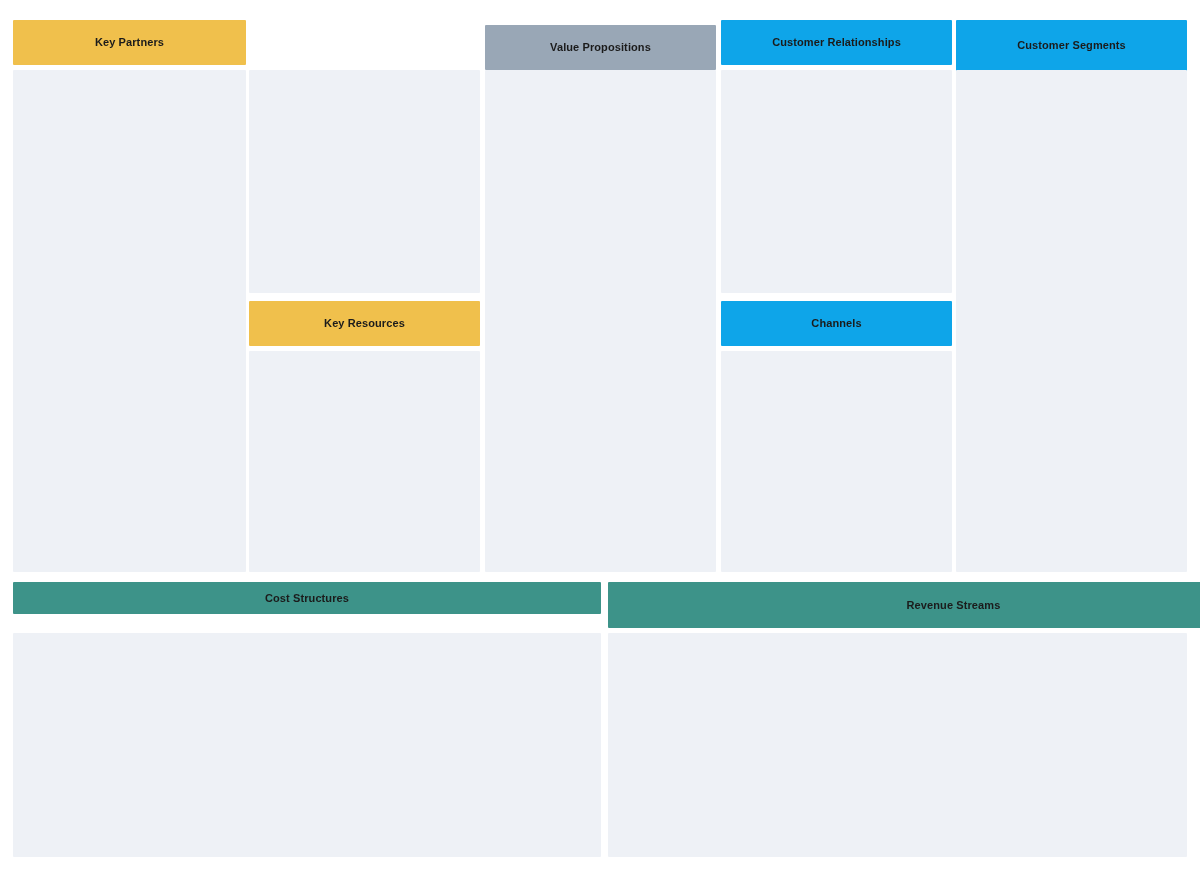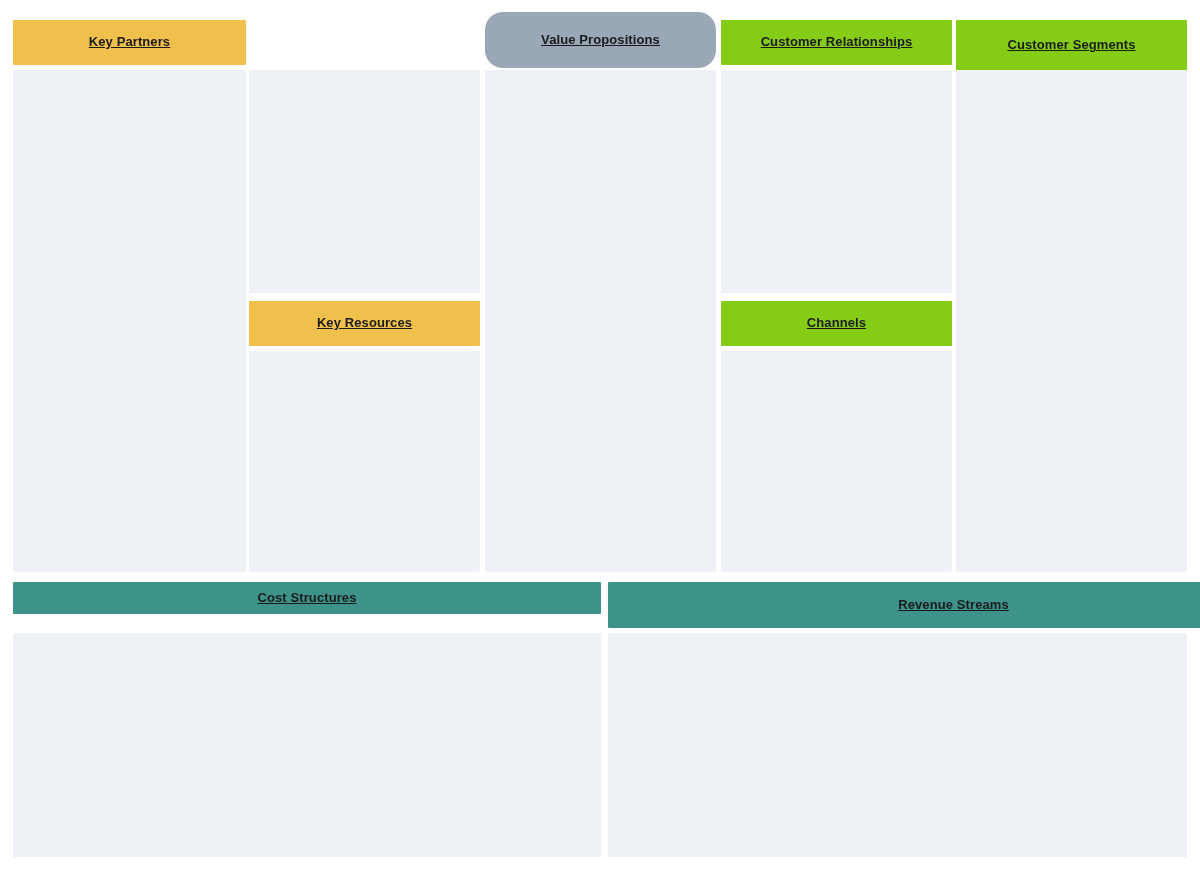--- a/index.html
+++ b/index.html
@@ -22,43 +22,42 @@
     background: #ffffff;
   }
 
   .hdr {
     position: absolute;
     box-sizing: border-box;
     display: flex;
     align-items: center;
     justify-content: center;
     color: #1b1b1b;
-    font-size: 13px;
+    font-size: 11px;
     font-weight: 600;
     letter-spacing: 0.1px;
     text-align: left;
     line-height: 1.1;
     border-radius: 1px;
     box-shadow: 0 0 0 1px rgba(255,255,255,0.55);
     user-select: none;
     white-space: nowrap;
-    text-decoration: underline;
   }
 
   .body {
     position: absolute;
     box-sizing: border-box;
     background: #eef1f6;
     border-radius: 1px;
   }
 
   
   .c-yellow { background: #f0c04c; }
   .c-gray   { background: #99a7b6; }
-  .c-red    { background: #84cc16; }
+  .c-red    { background: #0ea5e9; }
   .c-teal   { background: #3d9389; }
 
   .note-area {
     position: absolute;
     inset: 0;
   }
 </style>
 </head>
 <body>
 
@@ -75,21 +74,21 @@
     <div class="note-area"></div>
   </div>
 
   <div class="hdr c-yellow" style="left:249px; top:301px; width:231px; height:45px;">
     <span>Key Resources</span>
   </div>
   <div class="body" style="left:249px; top:351px; width:231px; height:221px;">
     <div class="note-area"></div>
   </div>
 
-  <div class="hdr c-gray" style="left:485px; top:12px; width:231px; height:56px;border-radius:18px;">
+  <div class="hdr c-gray" style="left:485px; top:25px; width:231px; height:45px;">
     <span>Value Propositions</span>
   </div>
   <div class="body" style="left:485px; top:70px; width:231px; height:502px;">
     <div class="note-area"></div>
   </div>
 
   <div class="hdr c-red" style="left:721px; top:20px; width:231px; height:45px;">
     <span>Customer Relationships</span>
   </div>
   <div class="body" style="left:721px; top:70px; width:231px; height:223px;">

